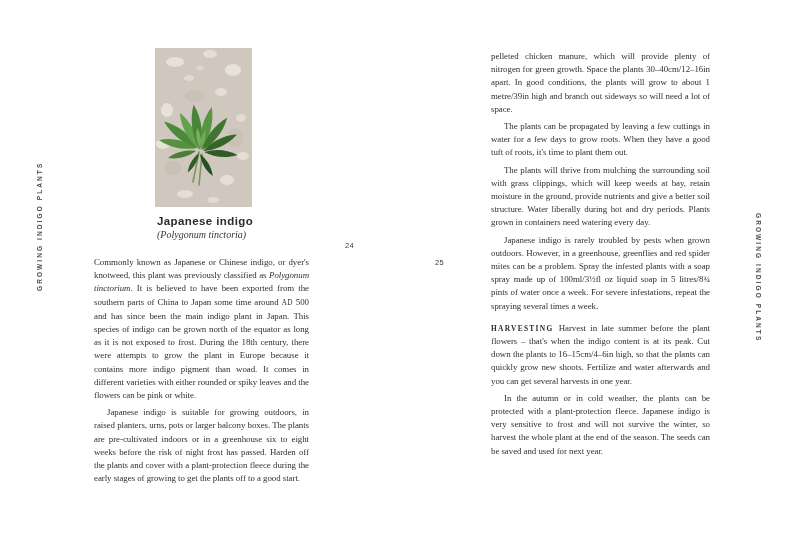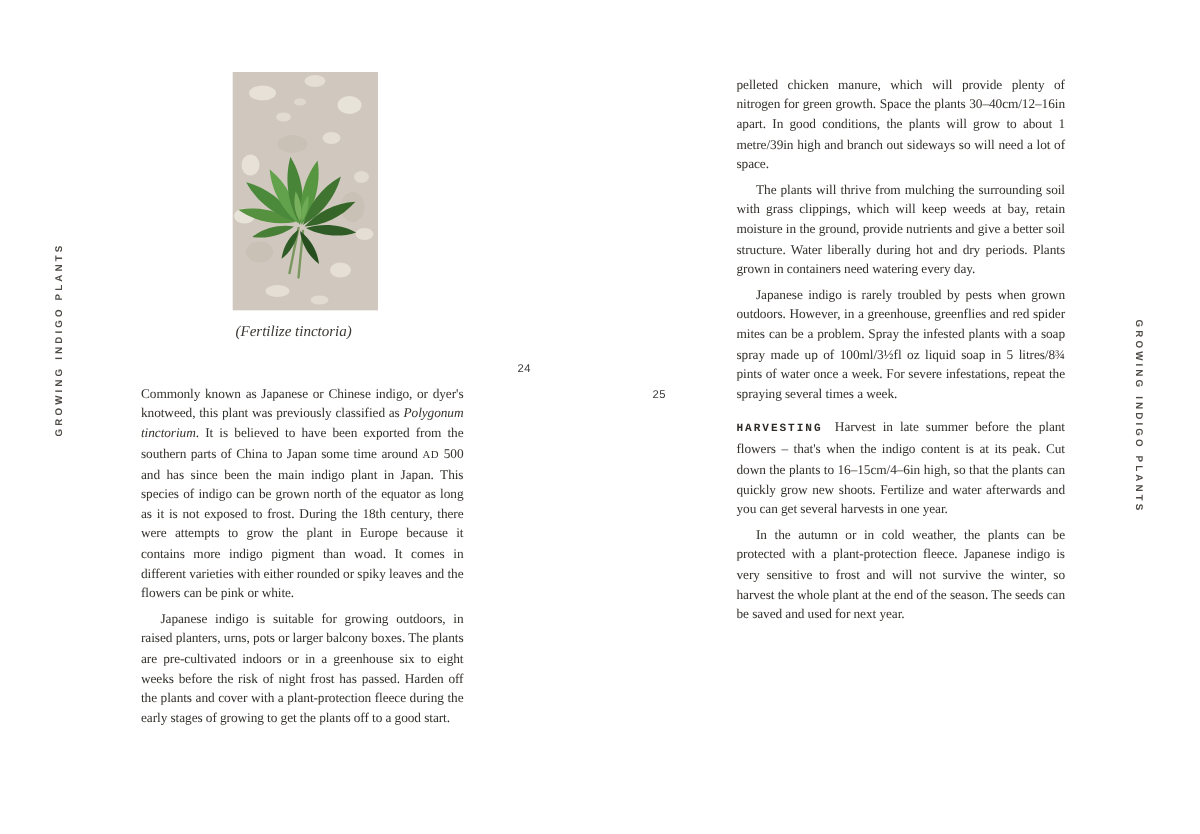--- a/index.html
+++ b/index.html
@@ -53,21 +53,21 @@
     font-size: 8.9px;
     line-height: 13.2px;
     letter-spacing: -0.05px;
     color: #33302b;
   }
   .para.indent { text-indent: 13px; }
   .para.gap { margin-top: 9px; }
   .it { font-style: italic; }
   .sc { font-size: 7.2px; letter-spacing: 0.4px; }
   .lead-label {
-    font-family: Liberation Mono, monospace;
+    font-family: Liberation Serif, serif;
     font-weight: bold;
     font-size: 7.4px;
     letter-spacing: 1.3px;
     color: #2e2c28;
   }
 
   
   .running-head {
     position: absolute;
     width: 110px;
@@ -149,32 +149,34 @@
         <use href="#leaf" transform="translate(45,106) rotate(150) scale(0.62)" fill="#274e1f"></use>
         <use href="#leaf" transform="translate(44,105) rotate(-150) scale(0.55)" fill="#2f5c26"></use>
 
         <use href="#leaf" transform="translate(45,100) rotate(-8) scale(0.5)" fill="#8cc06e" opacity="0.7"></use>
         <use href="#leaf" transform="translate(46,100) rotate(14) scale(0.45)" fill="#79b25e" opacity="0.7"></use>
       </g>
     </svg>
   </div>
 
   <div class="title-block">
-    <div class="book-subtitle">(Fertilize tinctoria)</div>
+    <div class="book-title">Japanese indigo</div>
+    <div class="book-subtitle">(Polygonum tinctoria)</div>
   </div>
 
   <div class="page-number" id="page-number-left">24</div>
   <div class="page-number" id="page-number-right">25</div>
 
   <div class="body-col" id="left-body">
       <p class="para"><span>Commonly known as Japanese or Chinese indigo, or dyer's knotweed, this plant was previously classified as </span><span class="it">Polygonum tinctorium</span><span>. It is believed to have been exported from the southern parts of China to Japan some time around </span><span class="sc">AD</span><span> 500 and has since been the main indigo plant in Japan. This species of indigo can be grown north of the equator as long as it is not exposed to frost. During the 18th century, there were attempts to grow the plant in Europe because it contains more indigo pigment than woad. It comes in different varieties with either rounded or spiky leaves and the flowers can be pink or white.</span></p>
       <p class="para indent"><span>Japanese indigo is suitable for growing outdoors, in raised planters, urns, pots or larger balcony boxes. The plants are pre-cultivated indoors or in a greenhouse six to eight weeks before the risk of night frost has passed. Harden off the plants and cover with a plant-protection fleece during the early stages of growing to get the plants off to a good start.</span></p>
     </div>
   <div class="body-col" id="right-body">
       <p class="para"><span>pelleted chicken manure, which will provide plenty of nitrogen for green growth. Space the plants 30–40cm/12–16in apart. In good conditions, the plants will grow to about 1 metre/39in high and branch out sideways so will need a lot of space.</span></p>
+      <p class="para indent"><span>The plants can be propagated by leaving a few cuttings in water for a few days to grow roots. When they have a good tuft of roots, it's time to plant them out.</span></p>
       <p class="para indent"><span>The plants will thrive from mulching the surrounding soil with grass clippings, which will keep weeds at bay, retain moisture in the ground, provide nutrients and give a better soil structure. Water liberally during hot and dry periods. Plants grown in containers need watering every day.</span></p>
       <p class="para indent"><span>Japanese indigo is rarely troubled by pests when grown outdoors. However, in a greenhouse, greenflies and red spider mites can be a problem. Spray the infested plants with a soap spray made up of 100ml/3½fl oz liquid soap in 5 litres/8¾ pints of water once a week. For severe infestations, repeat the spraying several times a week.</span></p>
       <p class="para gap"><span class="lead-label">HARVESTING </span><span>Harvest in late summer before the plant flowers – that's when the indigo content is at its peak. Cut down the plants to 16–15cm/4–6in high, so that the plants can quickly grow new shoots. Fertilize and water afterwards and you can get several harvests in one year.</span></p>
       <p class="para indent"><span>In the autumn or in cold weather, the plants can be protected with a plant-protection fleece. Japanese indigo is very sensitive to frost and will not survive the winter, so harvest the whole plant at the end of the season. The seeds can be saved and used for next year.</span></p>
     </div>
 
   <div class="running-head" id="running-right">GROWING INDIGO PLANTS</div>
 
 </div>
 

